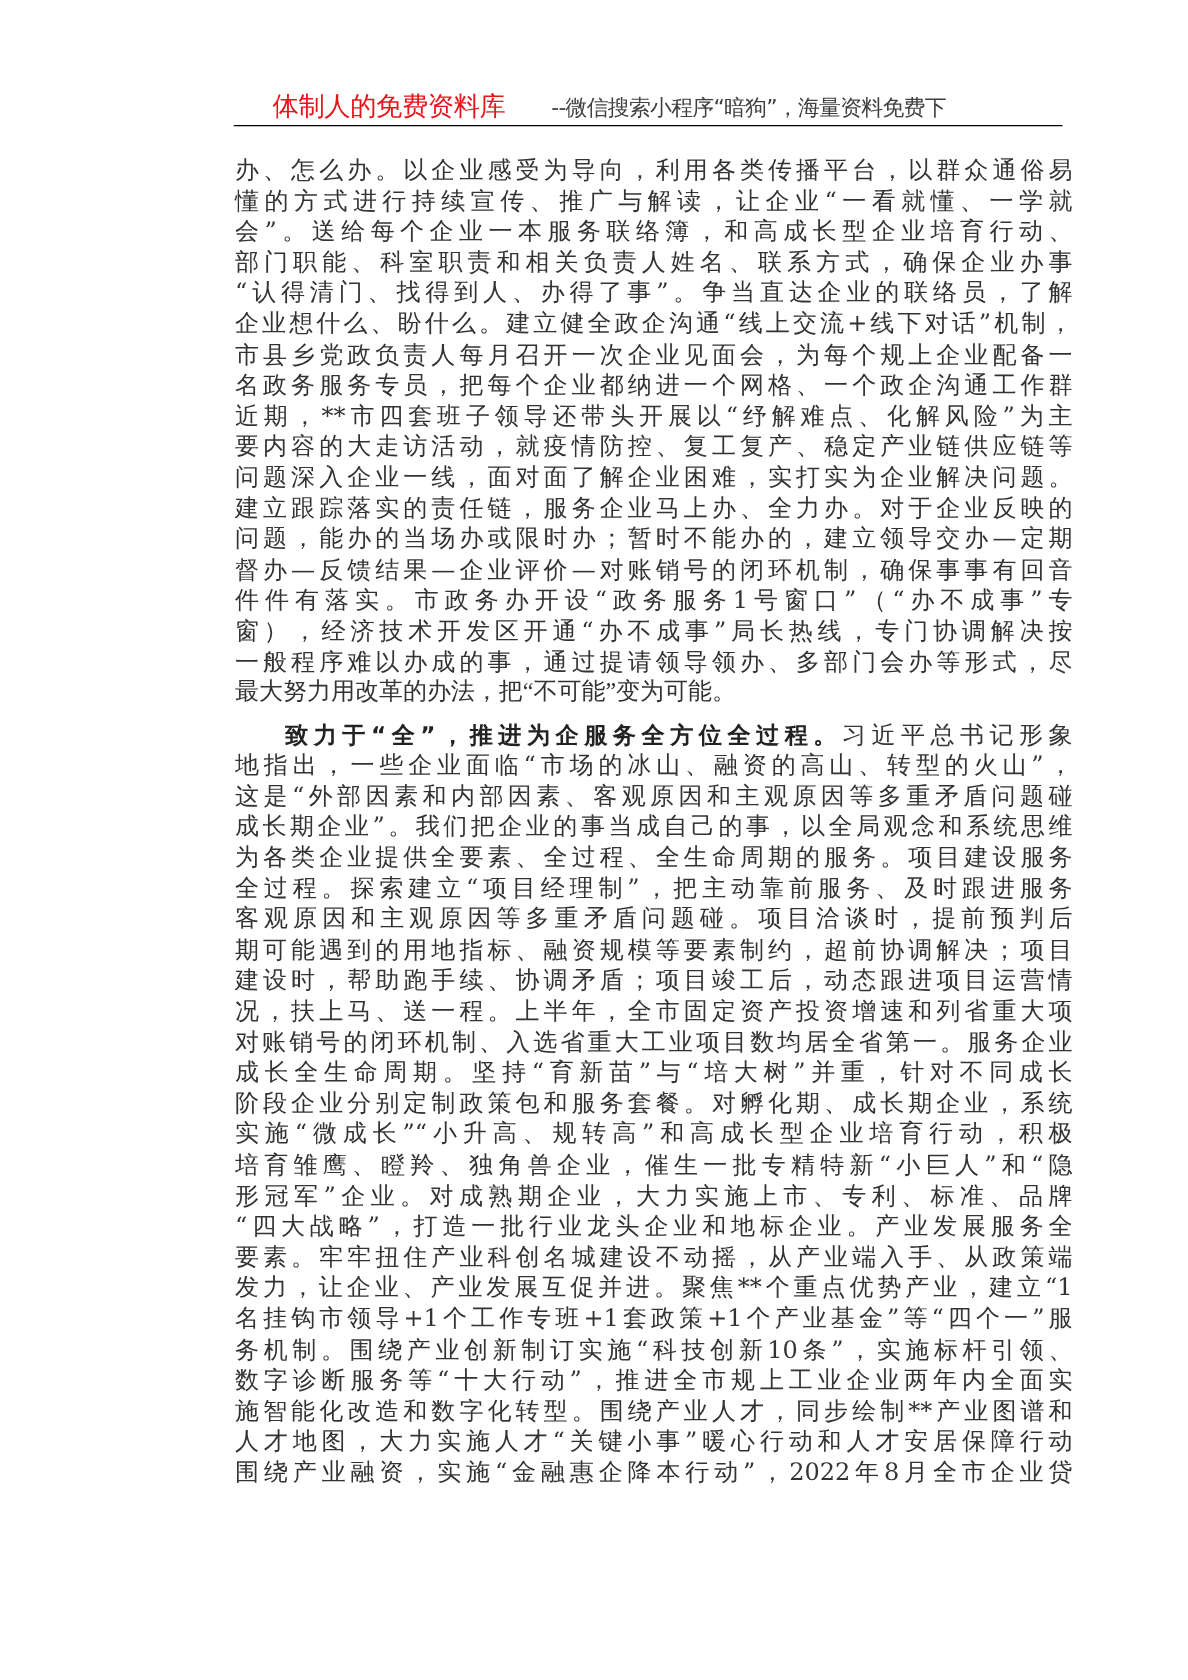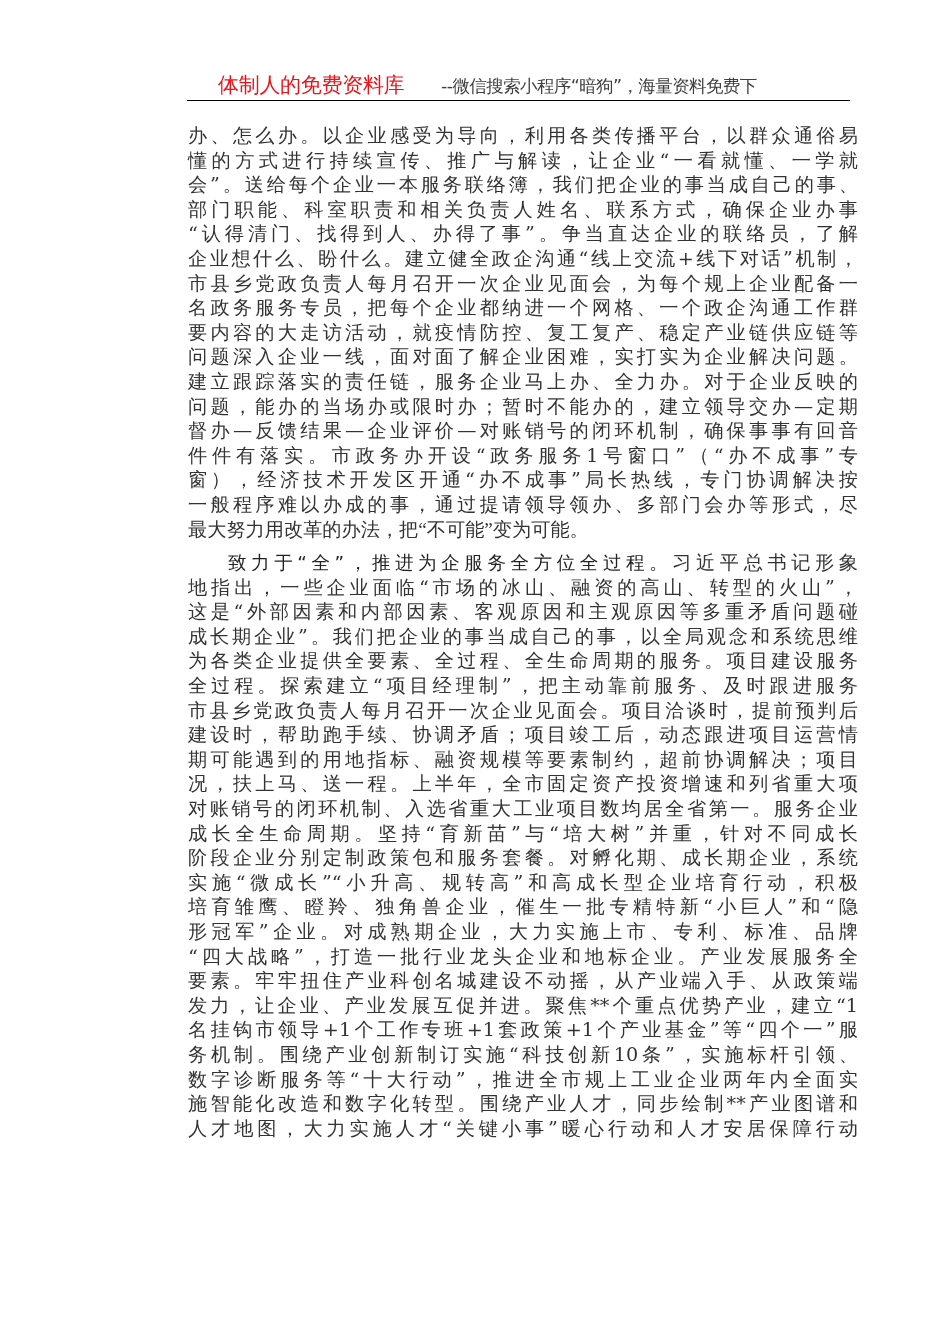--- a/index.html
+++ b/index.html
@@ -15,74 +15,76 @@
   .header .tagline { position: absolute; left: 254px; top: 6px; color: #404040; font-size: 17.5px; letter-spacing: -0.6px; }
   .body-text {
     position: absolute; left: 144px; top: 124px; width: 670px;
     font-family: "DejaVu Serif", "Liberation Serif", serif;
     font-size: 19.2px; color: #333; line-height: 24.6px;
   }
   .line { display: block; white-space: nowrap; height: 24.6px; text-align: justify; text-align-last: justify; }
   .line.last { text-align-last: left; font-family: Liberation Serif, serif; }
   .para-gap { height: 9px; }
   .indent { padding-left: 40px; }
-  .lead { font-weight: normal; color: #222; font-family: "DejaVu Sans", "Liberation Sans", sans-serif; font-size: 18.5px; }
+  .lead { font-weight: bold; color: #222; font-family: "DejaVu Sans", "Liberation Sans", sans-serif; font-size: 18.5px; }
 </style>
 </head>
 <body>
 
 <div class="page">
   <div class="header">
     <span class="brand">体制人的免费资料库</span>
     <span class="tagline">--微信搜索小程序“暗狗”，海量资料免费下</span>
   </div>
 
   <div class="body-text">
     <div>
       <span class="line">办、怎么办。以企业感受为导向，利用各类传播平台，以群众通俗易</span>
       <span class="line">懂的方式进行持续宣传、推广与解读，让企业“一看就懂、一学就</span>
-      <span class="line">会”。送给每个企业一本服务联络簿，我们把企业的事当成自己的事、</span>
+      <span class="line">会”。送给每个企业一本服务联络簿，和高成长型企业培育行动、</span>
       <span class="line">部门职能、科室职责和相关负责人姓名、联系方式，确保企业办事</span>
       <span class="line">“认得清门、找得到人、办得了事”。争当直达企业的联络员，了解</span>
       <span class="line">企业想什么、盼什么。建立健全政企沟通“线上交流+线下对话”机制，</span>
       <span class="line">市县乡党政负责人每月召开一次企业见面会，为每个规上企业配备一</span>
       <span class="line">名政务服务专员，把每个企业都纳进一个网格、一个政企沟通工作群</span>
+      <span class="line">近期，**市四套班子领导还带头开展以“纾解难点、化解风险”为主</span>
       <span class="line">要内容的大走访活动，就疫情防控、复工复产、稳定产业链供应链等</span>
       <span class="line">问题深入企业一线，面对面了解企业困难，实打实为企业解决问题。</span>
       <span class="line">建立跟踪落实的责任链，服务企业马上办、全力办。对于企业反映的</span>
       <span class="line">问题，能办的当场办或限时办；暂时不能办的，建立领导交办—定期</span>
       <span class="line">督办—反馈结果—企业评价—对账销号的闭环机制，确保事事有回音</span>
       <span class="line">件件有落实。市政务办开设“政务服务1号窗口”（“办不成事”专</span>
       <span class="line">窗），经济技术开发区开通“办不成事”局长热线，专门协调解决按</span>
       <span class="line">一般程序难以办成的事，通过提请领导领办、多部门会办等形式，尽</span>
       <span class="line last">最大努力用改革的办法，把“不可能”变为可能。</span>
     </div>
 
     <div class="para-gap"></div>
 
     <div>
       <span class="line indent"><span class="lead">致力于“全”，推进为企服务全方位全过程。</span><span>习近平总书记形象</span></span>
       <span class="line">地指出，一些企业面临“市场的冰山、融资的高山、转型的火山”，</span>
       <span class="line">这是“外部因素和内部因素、客观原因和主观原因等多重矛盾问题碰</span>
       <span class="line">成长期企业”。我们把企业的事当成自己的事，以全局观念和系统思维</span>
       <span class="line">为各类企业提供全要素、全过程、全生命周期的服务。项目建设服务</span>
       <span class="line">全过程。探索建立“项目经理制”，把主动靠前服务、及时跟进服务</span>
-      <span class="line">市县乡党政负责人每月召开一次企业见面会。项目洽谈时，提前预判后</span>
+      <span class="line">客观原因和主观原因等多重矛盾问题碰。项目洽谈时，提前预判后</span>
+      <span class="line">期可能遇到的用地指标、融资规模等要素制约，超前协调解决；项目</span>
       <span class="line">建设时，帮助跑手续、协调矛盾；项目竣工后，动态跟进项目运营情</span>
-      <span class="line">期可能遇到的用地指标、融资规模等要素制约，超前协调解决；项目</span>
       <span class="line">况，扶上马、送一程。上半年，全市固定资产投资增速和列省重大项</span>
       <span class="line">对账销号的闭环机制、入选省重大工业项目数均居全省第一。服务企业</span>
       <span class="line">成长全生命周期。坚持“育新苗”与“培大树”并重，针对不同成长</span>
       <span class="line">阶段企业分别定制政策包和服务套餐。对孵化期、成长期企业，系统</span>
       <span class="line">实施“微成长”“小升高、规转高”和高成长型企业培育行动，积极</span>
       <span class="line">培育雏鹰、瞪羚、独角兽企业，催生一批专精特新“小巨人”和“隐</span>
       <span class="line">形冠军”企业。对成熟期企业，大力实施上市、专利、标准、品牌</span>
       <span class="line">“四大战略”，打造一批行业龙头企业和地标企业。产业发展服务全</span>
       <span class="line">要素。牢牢扭住产业科创名城建设不动摇，从产业端入手、从政策端</span>
       <span class="line">发力，让企业、产业发展互促并进。聚焦**个重点优势产业，建立“1</span>
       <span class="line">名挂钩市领导+1个工作专班+1套政策+1个产业基金”等“四个一”服</span>
       <span class="line">务机制。围绕产业创新制订实施“科技创新10条”，实施标杆引领、</span>
       <span class="line">数字诊断服务等“十大行动”，推进全市规上工业企业两年内全面实</span>
       <span class="line">施智能化改造和数字化转型。围绕产业人才，同步绘制**产业图谱和</span>
       <span class="line">人才地图，大力实施人才“关键小事”暖心行动和人才安居保障行动</span>
+      <span class="line">围绕产业融资，实施“金融惠企降本行动”，2022年8月全市企业贷</span>
     </div>
   </div>
 </div>
 
 </body></html>

